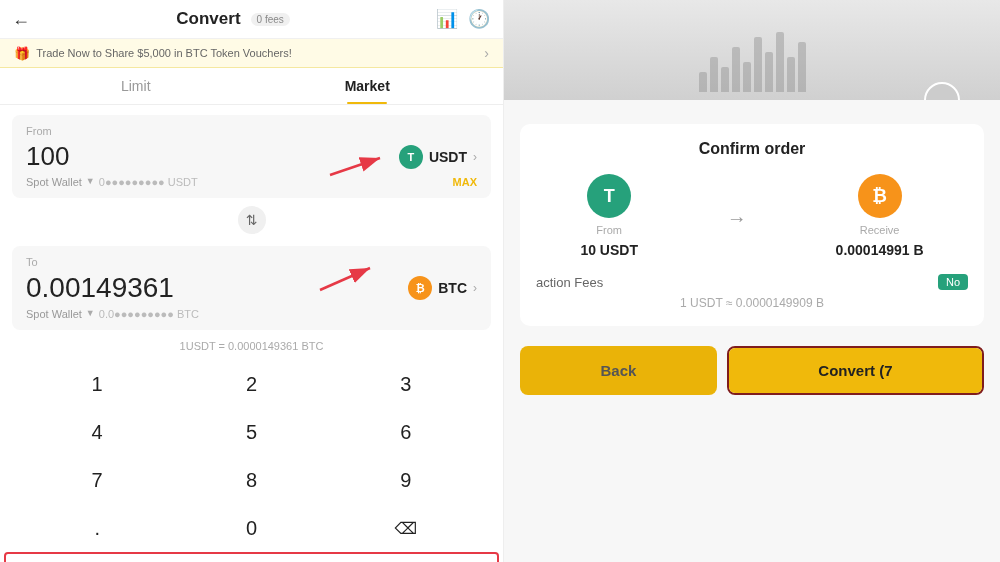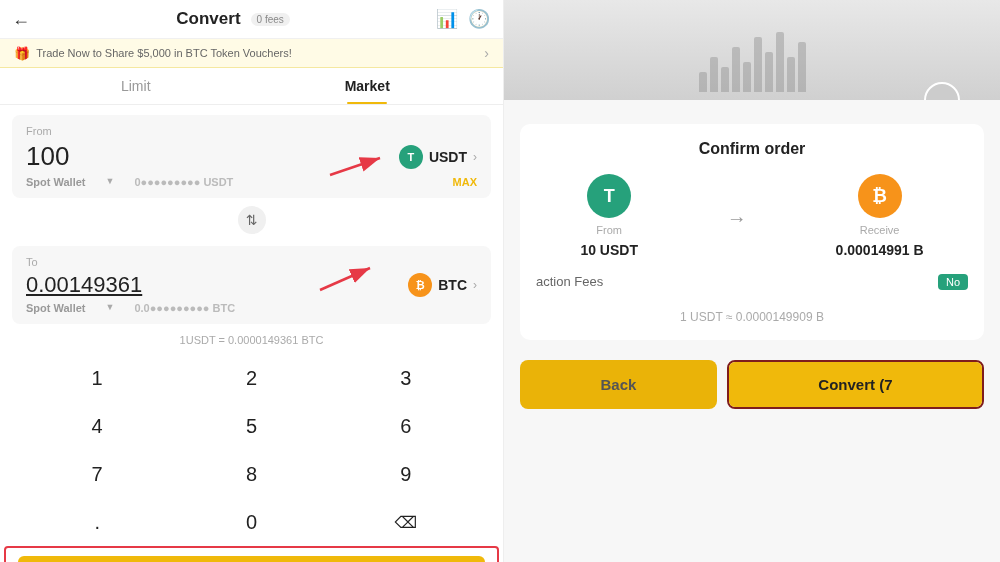--- a/index.html
+++ b/index.html
@@ -184,22 +184,21 @@
     .wallet-row {
       display: flex;
       align-items: center;
       justify-content: space-between;
       margin-top: 4px;
     }
     .wallet-label {
       font-size: 11px;
       color: #999;
       display: flex;
-      gap: 20px;
-      font-weight: bold;
+      gap: 4px;
     }
     .wallet-balance {
       font-size: 11px;
       color: #bbb;
     }
     .max-btn {
       font-size: 11px;
       color: #f0b90b;
       font-weight: 600;
       cursor: pointer;
@@ -387,25 +386,25 @@
       font-size: 14px;
       font-weight: 600;
       color: #222;
     }
     .confirm-arrow {
       font-size: 20px;
       color: #999;
     }
     .confirm-fees-row {
       display: flex;
-      align-items: flex-start;
+      align-items: center;
       justify-content: space-between;
       font-size: 13px;
       color: #666;
-      margin-bottom: 20px;
+      margin-bottom: 6px;
     }
     .no-fee-badge {
       background: #26a17b;
       color: white;
       font-size: 11px;
       border-radius: 4px;
       padding: 2px 8px;
     }
     .confirm-rate {
       font-size: 12px;
@@ -519,21 +518,21 @@
       </div>
     </div>
 
     <div class="swap-row">
       <div class="swap-btn">⇅</div>
     </div>
 
     <div class="currency-section">
       <div class="section-label">To</div>
       <div class="amount-row">
-        <span class="amount-input" style="font-size:22px;text-decoration:underline;">0.00149361</span>
+        <span class="amount-input" style="font-size:28px;">0.00149361</span>
         <div class="currency-selector">
           <div class="currency-icon-btc">
             <span>₿</span>
           </div>
           <span class="currency-name">BTC</span>
           <span class="currency-chevron">›</span>
         </div>
       </div>
       <div class="wallet-row">
         <div class="wallet-label">

